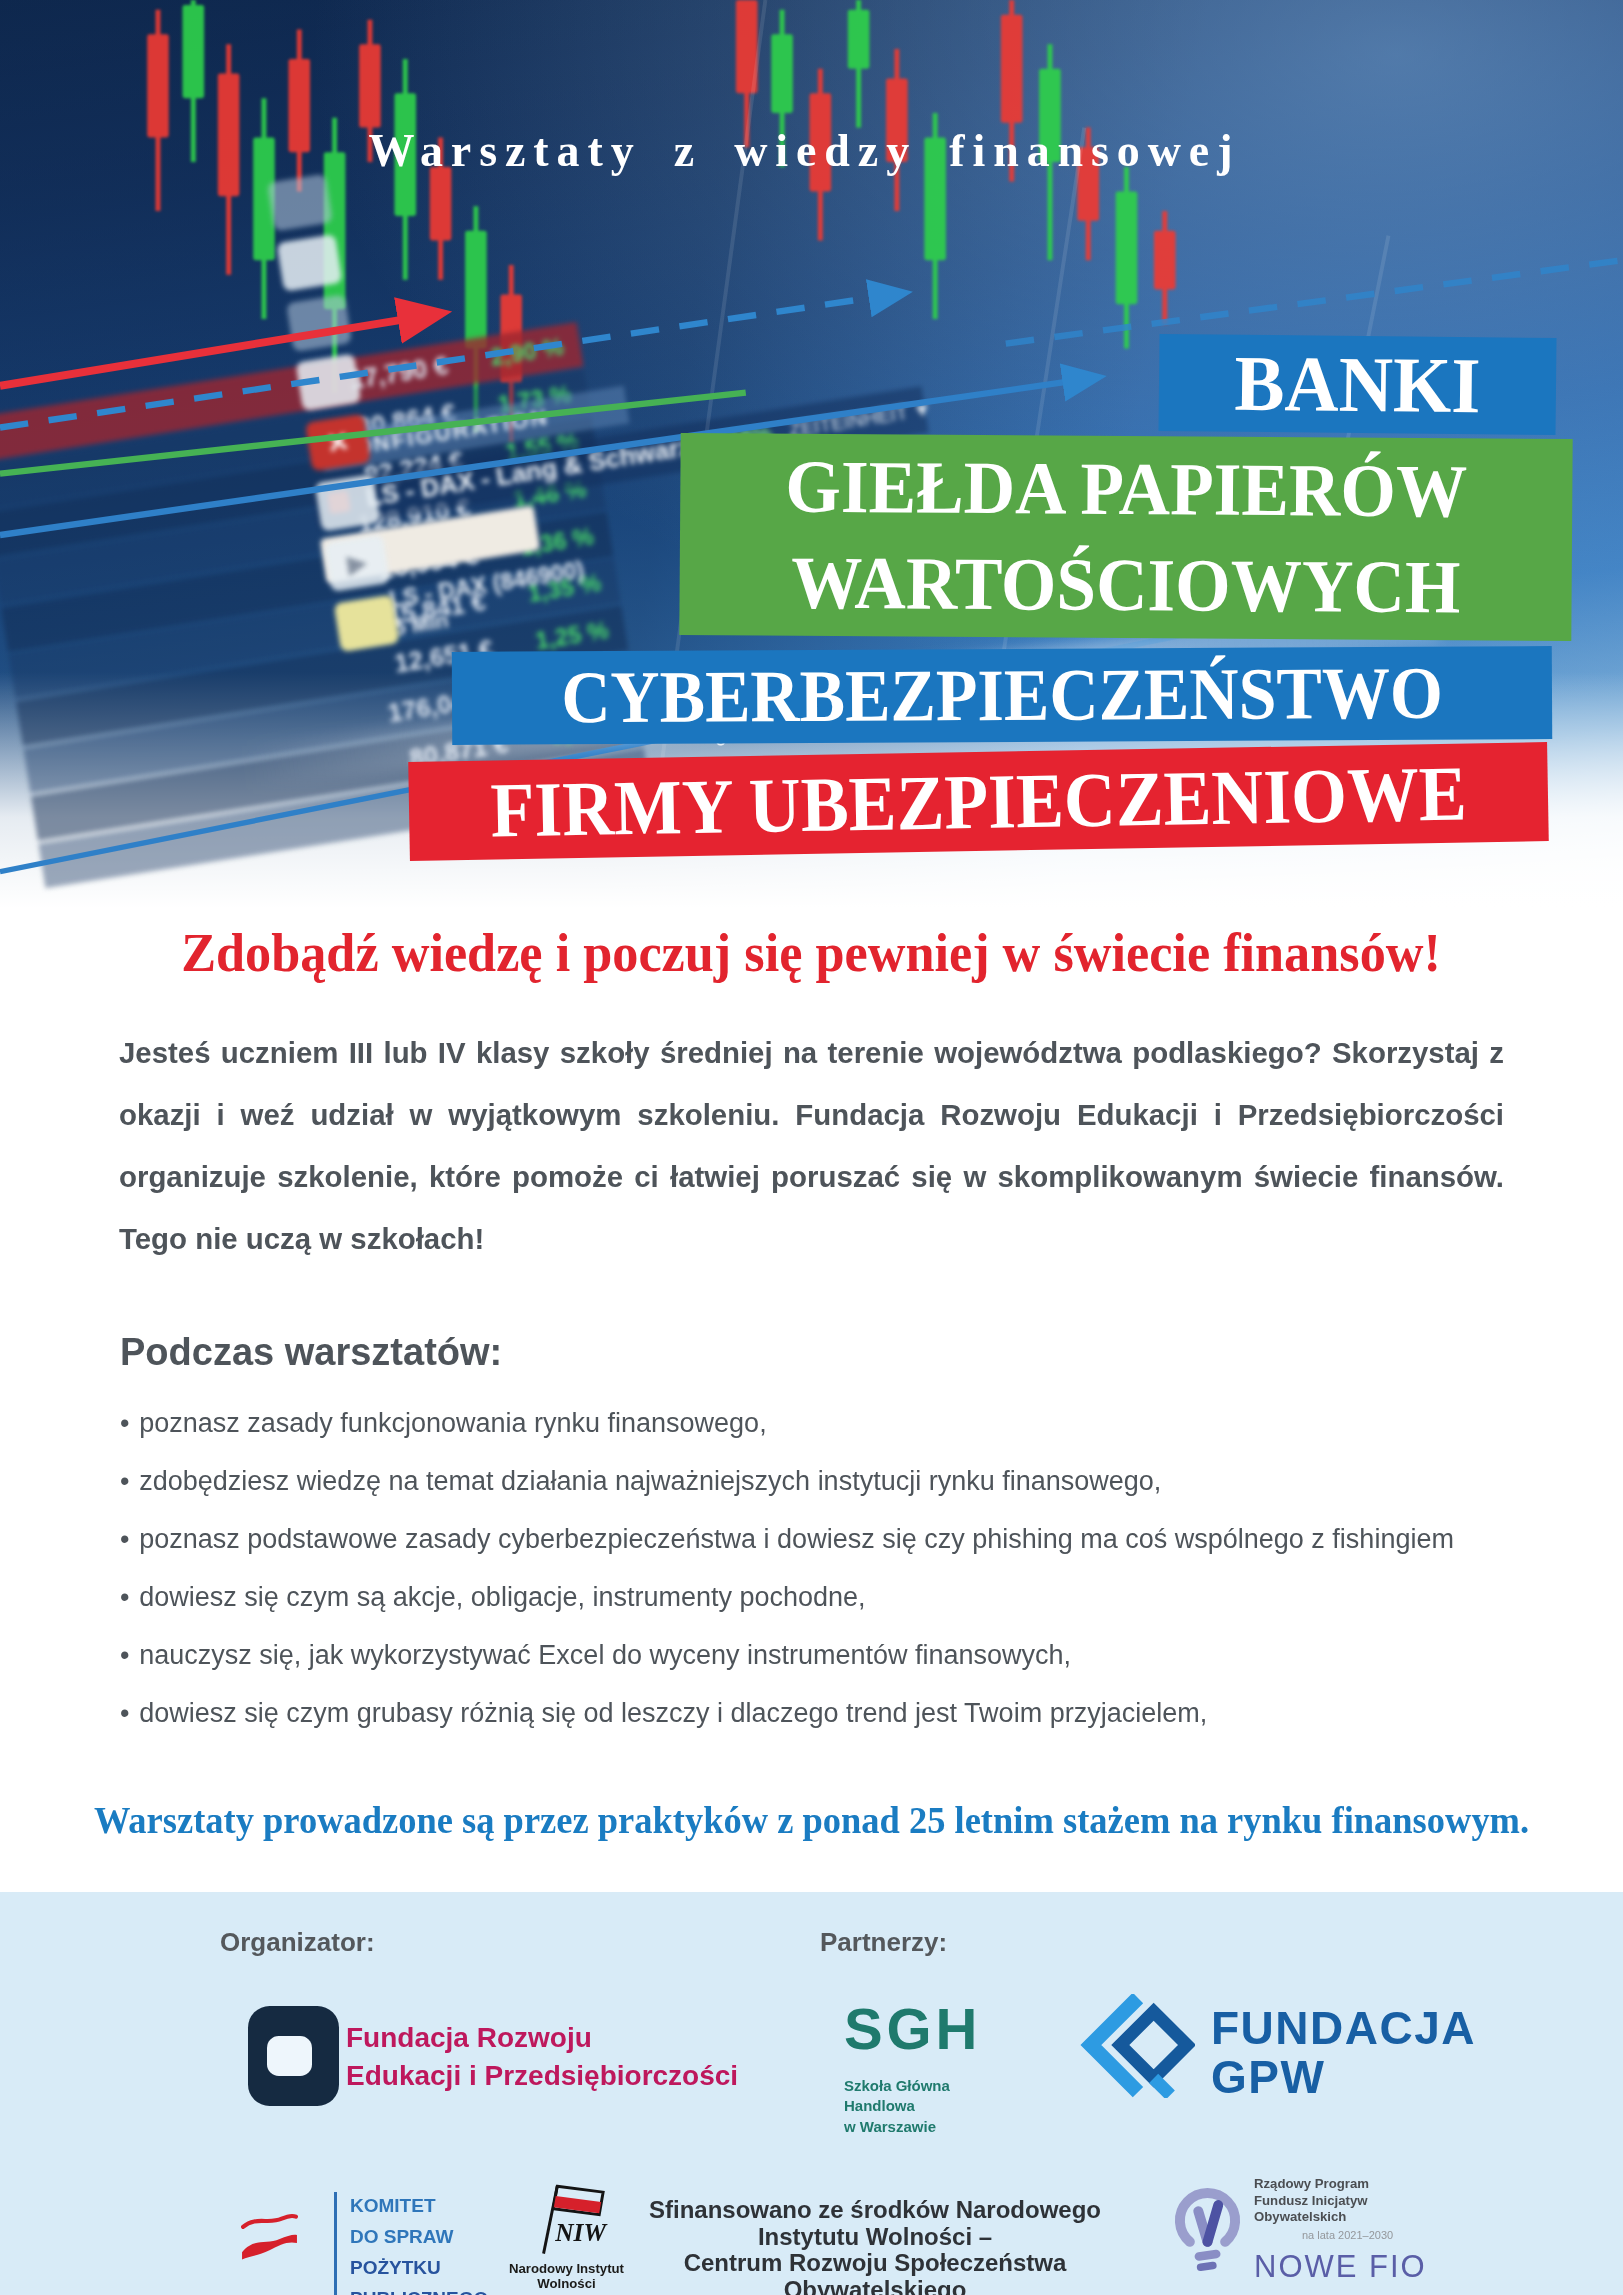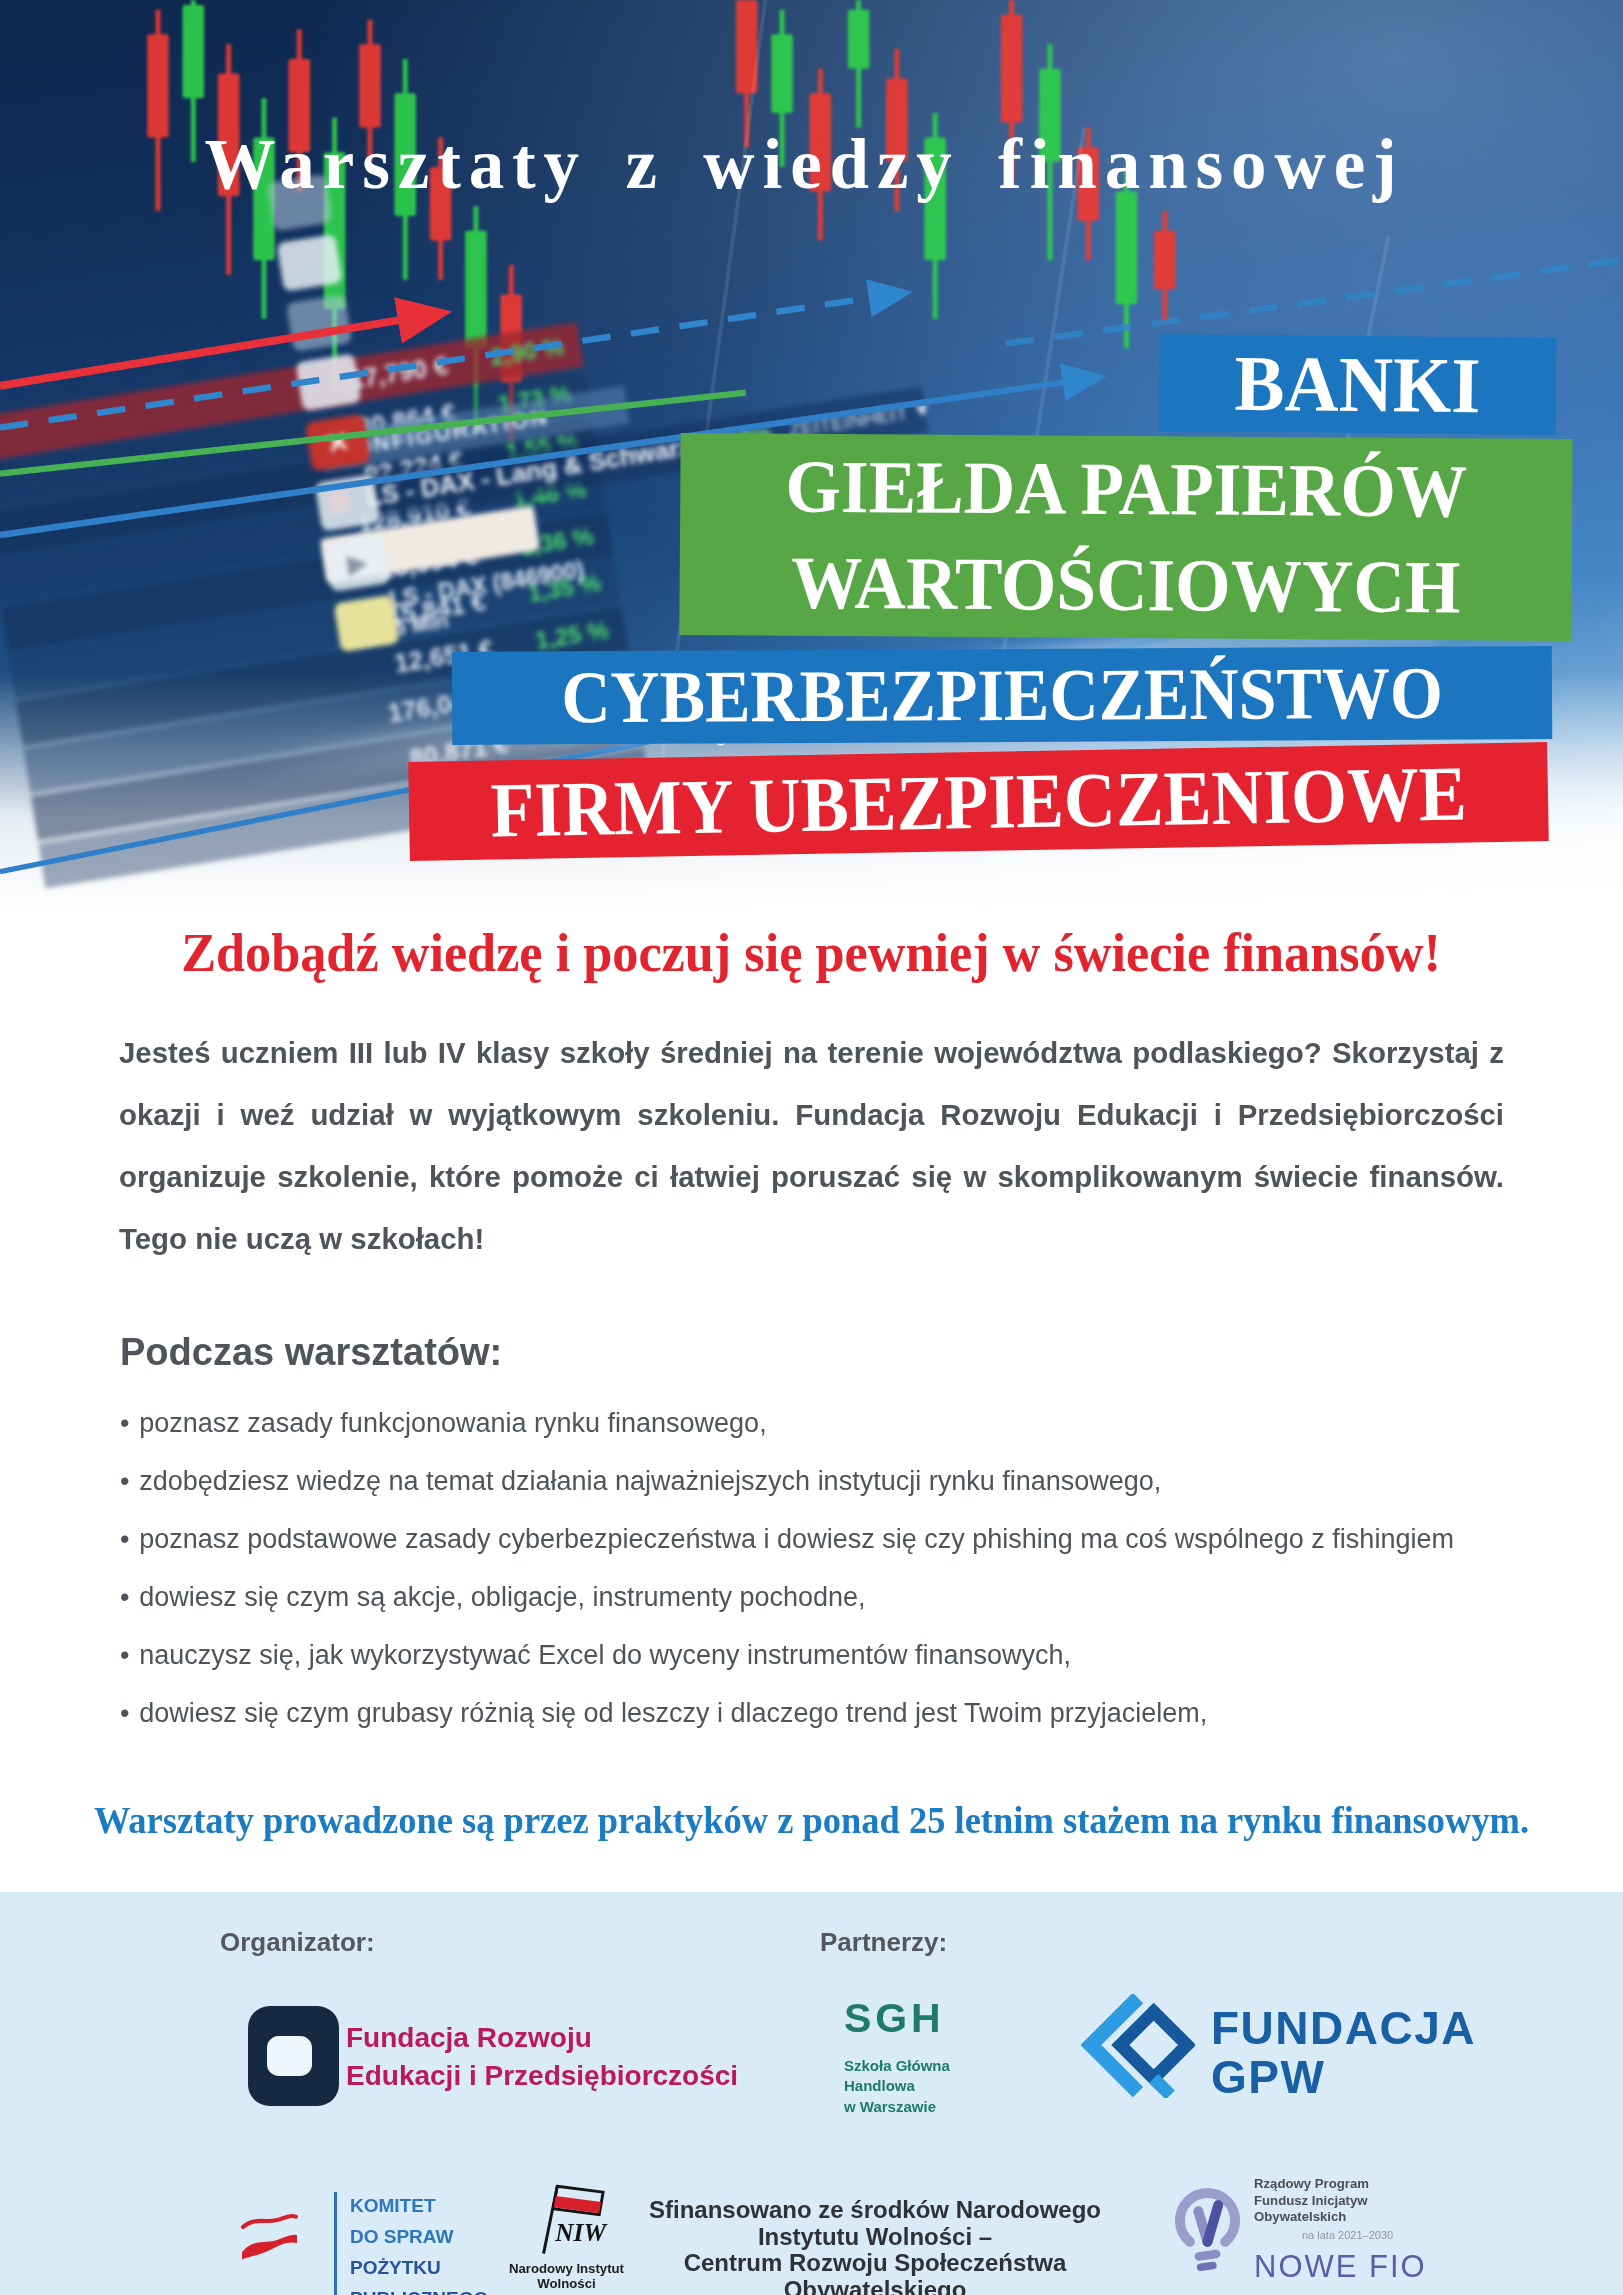--- a/index.html
+++ b/index.html
@@ -50,21 +50,21 @@
   .streak{position:absolute;left:245px;top:746px;width:1202px;height:44px;z-index:2;
           background:linear-gradient(90deg, rgba(255,255,255,0), rgba(255,255,255,.55) 45%, rgba(255,255,255,.15));
           transform:rotate(-7deg);transform-origin:0 50%;filter:blur(6.9px);}
   .date{position:absolute;color:rgba(255,255,255,.8);font-size:21.6px;letter-spacing:1.5px;
         transform:rotate(-9deg);z-index:2;}
   .d1{left:714px;top:721px;}
   .d2{left:1018px;top:606px;}
   .d3{left:1315px;top:472px;opacity:.55;}
 
   .title{position:absolute;left:0;top:124px;width:1609px;margin:0;text-align:center;z-index:4;
-         font-family:"Liberation Serif",serif;font-weight:bold;font-size:71px;color:#fff;
+         font-family:"Liberation Serif",serif;font-weight:bold;font-size:46px;color:#fff;
          letter-spacing:7.9px;word-spacing:12.8px;white-space:nowrap;}
 
   .banner{position:absolute;display:flex;align-items:center;justify-content:center;z-index:3;
           color:#fff;font-family:"Liberation Serif",serif;font-weight:bold;text-align:center;}
   .banner>span{display:inline-block;white-space:nowrap;}
   .b-banki{left:1159px;top:336px;width:397px;height:97px;background:#1b76bf;transform:rotate(.6deg);font-size:79px;}
   .b-banki>span{transform:scaleX(.95);}
   .b-gielda{left:680px;top:436px;width:892px;height:202px;background:#57a747;transform:rotate(.4deg);
             font-size:75px;line-height:96px;}
   .b-gielda>span{transform:scaleX(.95);white-space:normal;}
@@ -90,21 +90,21 @@
 
   
   .footer{position:absolute;left:0;top:1892px;width:1623px;height:404px;background:#d8ebf7;}
   .flabel{position:absolute;font-weight:bold;font-size:26px;color:#54585c;}
   .org{left:220px;top:35px;}
   .par{left:820px;top:35px;}
   .frep-logo{position:absolute;left:248px;top:114px;width:91px;height:100px;background:#152a41;border-radius:21.6px;}
   .frep-hole{position:absolute;left:19px;top:30px;width:45px;height:40px;background:#eef6fc;border-radius:11.8px;}
   .frep-name{position:absolute;left:346px;top:127px;font-weight:bold;font-size:28px;line-height:38px;color:#be185d;}
   .sgh{position:absolute;left:844px;top:103px;}
-  .sgh-abbr{font-weight:bold;font-size:41px;letter-spacing:3.9px;color:#1f7a6d;}
+  .sgh-abbr{font-weight:bold;font-size:58px;letter-spacing:3.9px;color:#1f7a6d;}
   .sgh-lines{margin-top:13.7px;font-weight:bold;font-size:15px;line-height:20.6px;color:#1f7a6d;}
   .gpw-icon{position:absolute;left:1077px;top:102px;}
   .gpw-name{position:absolute;left:1211px;top:112px;font-weight:bold;font-size:46px;line-height:49px;
             letter-spacing:1.5px;color:#185fa4;}
   .komitet-flag{position:absolute;left:239px;top:318px;}
   .komitet-divider{position:absolute;left:334px;top:300px;width:3.4px;height:124px;background:#2e6fb5;}
   .komitet-text{position:absolute;left:350px;top:298px;font-weight:bold;font-size:19px;line-height:31px;}
   .komitet-text .kl1{color:#2f76ba;}
   .komitet-text .kl2{color:#27539e;}
   .niw{position:absolute;left:493px;top:290px;width:147px;text-align:center;}

